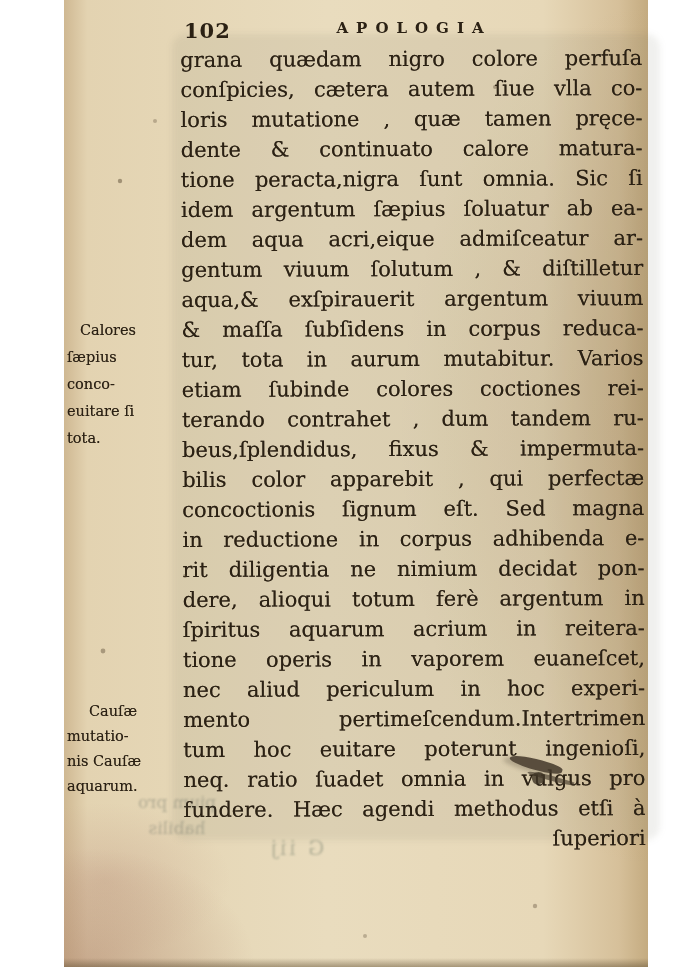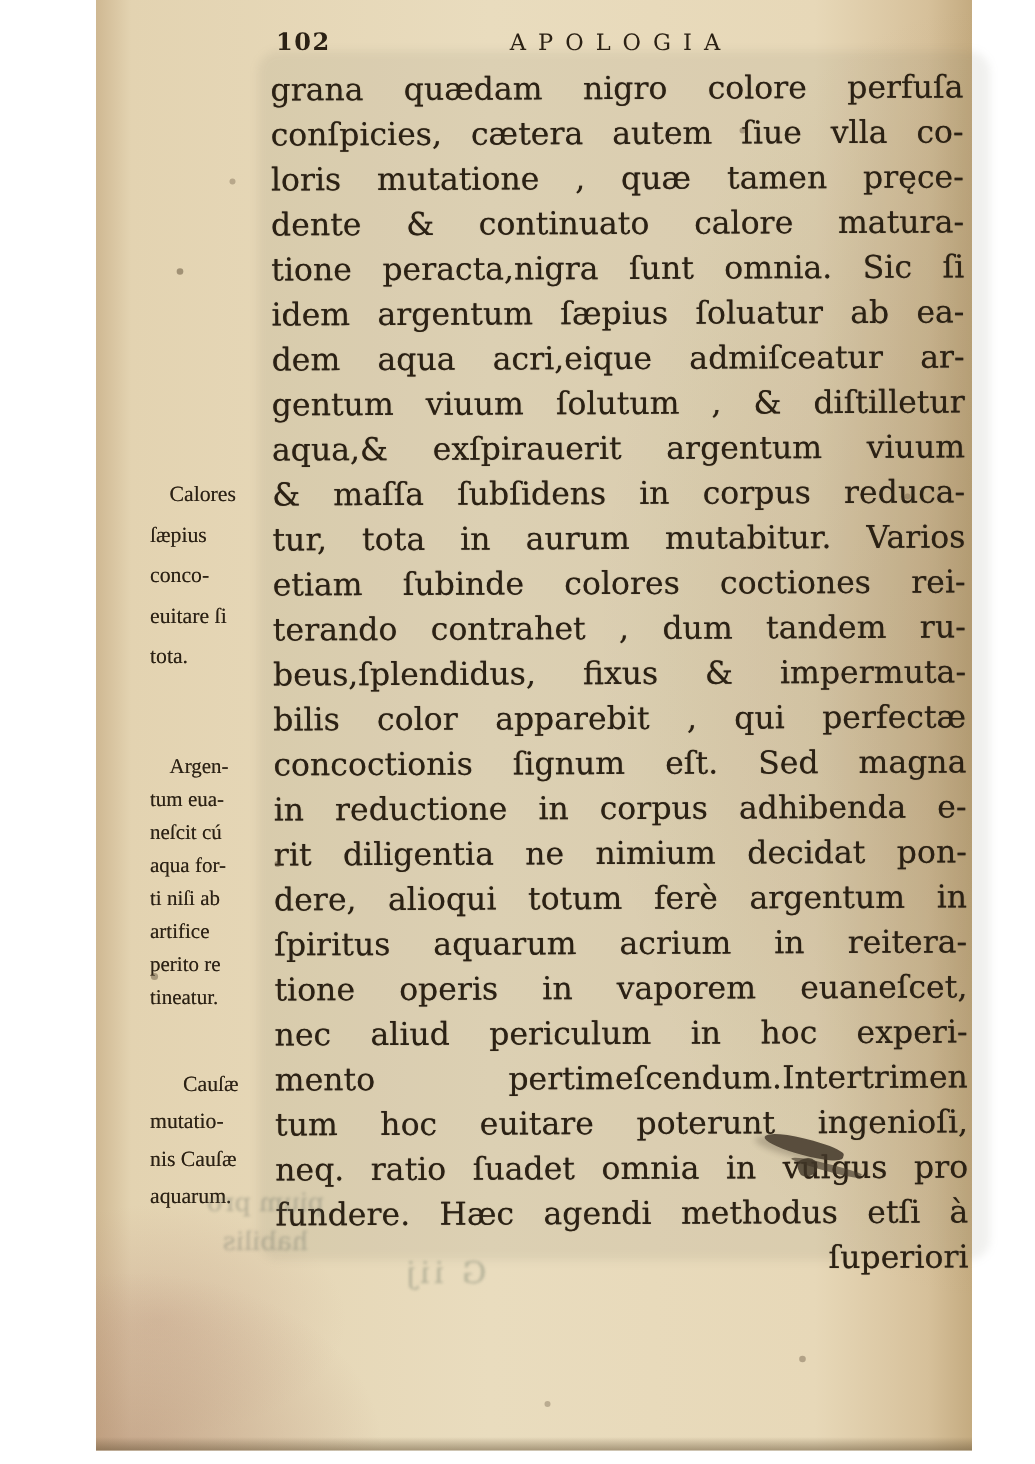--- a/index.html
+++ b/index.html
@@ -28,60 +28,59 @@
   }
   .showthrough{
     position:absolute;left:108px;top:34px;width:488px;height:806px;
     background:rgba(112,103,84,0.10);
     border-radius:14px;
     filter:blur(3px);
   }
   .header-row{position:absolute;top:18px;left:0;width:100%;height:26px;}
   .page-number{
     position:absolute;left:120px;top:0;
-    font-size:16px;font-weight:bold;letter-spacing:1px;
+    font-size:21px;font-weight:bold;letter-spacing:1px;
   }
   .running-title{
     position:absolute;left:180px;width:340px;top:1px;
     text-align:center;
-    font-size:15px;font-weight:normal;
+    font-size:15px;font-weight:bold;
     letter-spacing:8px;
   }
   .text-block{
     position:absolute;left:118px;top:44px;width:462px;
     transform:rotate(-0.25deg);
   }
   .bodyline{
     width:462px;
     height:30px;line-height:30px;
     font-size:21px;
     white-space:nowrap;
     text-align:justify;
     text-align-last:justify;
     text-shadow:0 0 0.5px rgba(43,33,20,0.65);
     overflow:visible;
   }
   .bodyline.last{
     text-align:right;text-align-last:right;
   }
   .margin-note{
-    position:absolute;left:36px;width:98px;
+    position:absolute;left:3px;width:98px;
     font-size:14.5px;
     text-shadow:0 0 0.4px rgba(43,33,20,0.6);
-    font-family:Liberation Serif, serif;
   }
   .margin-note .noteline{white-space:nowrap;}
   .margin-note .noteline:first-child{padding-left:13px;}
   .note-0{top:317px;}
   .note-0 .noteline{line-height:27px;}
   .note-1{top:501px;}
   .note-1 .noteline{line-height:22px;font-size:14px;}
   .note-2{top:699px;}
   .note-2 .noteline{line-height:25px;}
-  .note-2 .noteline:first-child{padding-left:22px;margin-top:12px;}
+  .note-2 .noteline:first-child{padding-left:22px;}
   .bleed-verso{
     position:absolute;left:18px;top:789px;width:190px;
     transform:scaleX(-1);
     color:rgba(100,108,96,0.38);
     font-size:17px;line-height:26px;
     filter:blur(1px);
     text-align:center;
   }
   .signature-mark{
     position:absolute;left:172px;top:836px;width:120px;
@@ -130,30 +129,20 @@
       <div class="running-title">APOLOGIA</div>
     </div>
 
     <div class="margin-note note-0">
         <div class="noteline">Calores</div>
         <div class="noteline">ſæpius</div>
         <div class="noteline">conco-</div>
         <div class="noteline">euitare ſi</div>
         <div class="noteline">tota.</div>
       </div>
-    <div class="margin-note note-1">
-        <div class="noteline">Argen-</div>
-        <div class="noteline">tum eua-</div>
-        <div class="noteline">neſcit cú</div>
-        <div class="noteline">aqua for-</div>
-        <div class="noteline">ti niſi ab</div>
-        <div class="noteline">artifice</div>
-        <div class="noteline">perito re</div>
-        <div class="noteline">tineatur.</div>
-      </div>
     <div class="margin-note note-2">
         <div class="noteline">Cauſæ</div>
         <div class="noteline">mutatio-</div>
         <div class="noteline">nis Cauſæ</div>
         <div class="noteline">aquarum.</div>
       </div>
 
     <div class="text-block">
         <div class="bodyline">grana quædam nigro colore perfuſa</div>
         <div class="bodyline">conſpicies, cætera autem ſiue vlla co-</div>

